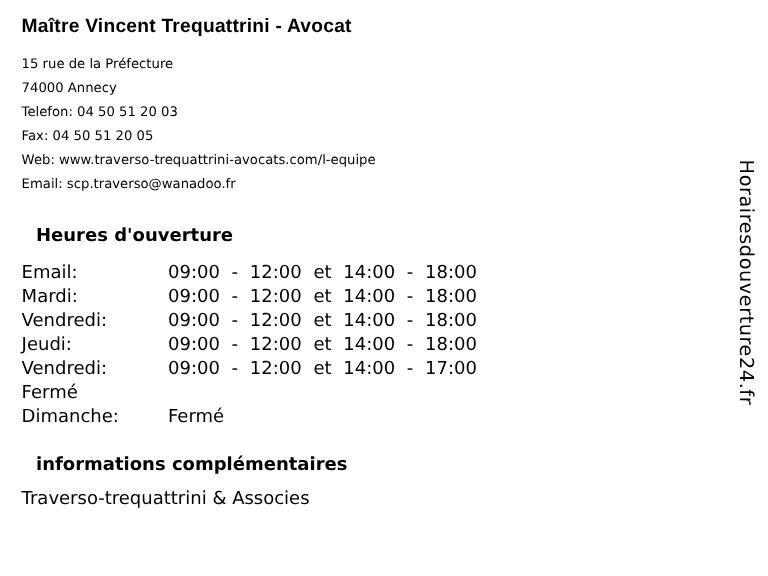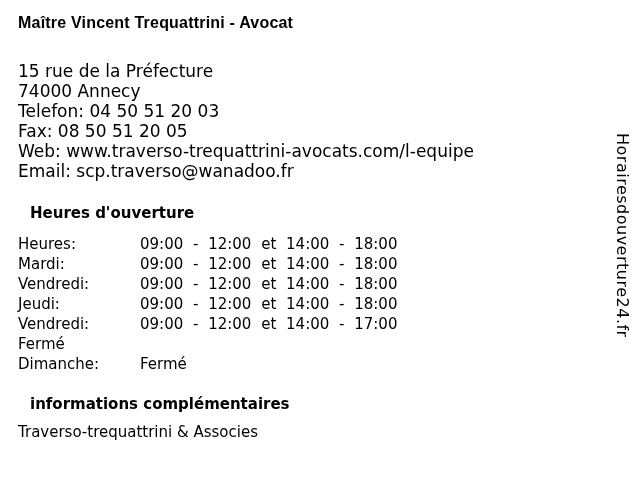--- a/index.html
+++ b/index.html
@@ -23,22 +23,22 @@
   }
   h1.title {
     font-family: "Liberation Sans", sans-serif;
     font-size: 16px;
     font-weight: bold;
     line-height: 26px;
     margin: 0;
     letter-spacing: 0.2px;
   }
   .contact {
-    margin: 25px 0 0 0;
-    font-size: 17px;
+    margin: 8px 0 0 0;
+    font-size: 11px;
     line-height: 20px;
   }
   .contact-line {
     white-space: nowrap;
   }
   h2.section-heading {
     font-size: 15px;
     font-weight: bold;
     line-height: 20px;
     margin: 22px 0 0 12px;
@@ -83,30 +83,30 @@
 <body>
 
 <div class="page">
 
   <h1 class="title">Maître Vincent Trequattrini - Avocat</h1>
 
   <div class="contact" id="contact-lines">
       <div class="contact-line">15 rue de la Préfecture</div>
       <div class="contact-line">74000 Annecy</div>
       <div class="contact-line">Telefon: 04 50 51 20 03</div>
-      <div class="contact-line">Fax: 08 50 51 20 05</div>
+      <div class="contact-line">Fax: 04 50 51 20 05</div>
       <div class="contact-line">Web: www.traverso-trequattrini-avocats.com/l-equipe</div>
       <div class="contact-line">Email: scp.traverso@wanadoo.fr</div>
     </div>
 
   <h2 class="section-heading">Heures d'ouverture</h2>
 
   <div class="hours" id="hours-rows">
       <div class="hours-row">
-        <span class="hours-day">Heures:</span>
+        <span class="hours-day">Email:</span>
         <span class="hours-time">09:00 - 12:00 et 14:00 - 18:00</span>
       </div>
       <div class="hours-row">
         <span class="hours-day">Mardi:</span>
         <span class="hours-time">09:00 - 12:00 et 14:00 - 18:00</span>
       </div>
       <div class="hours-row">
         <span class="hours-day">Vendredi:</span>
         <span class="hours-time">09:00 - 12:00 et 14:00 - 18:00</span>
       </div>

